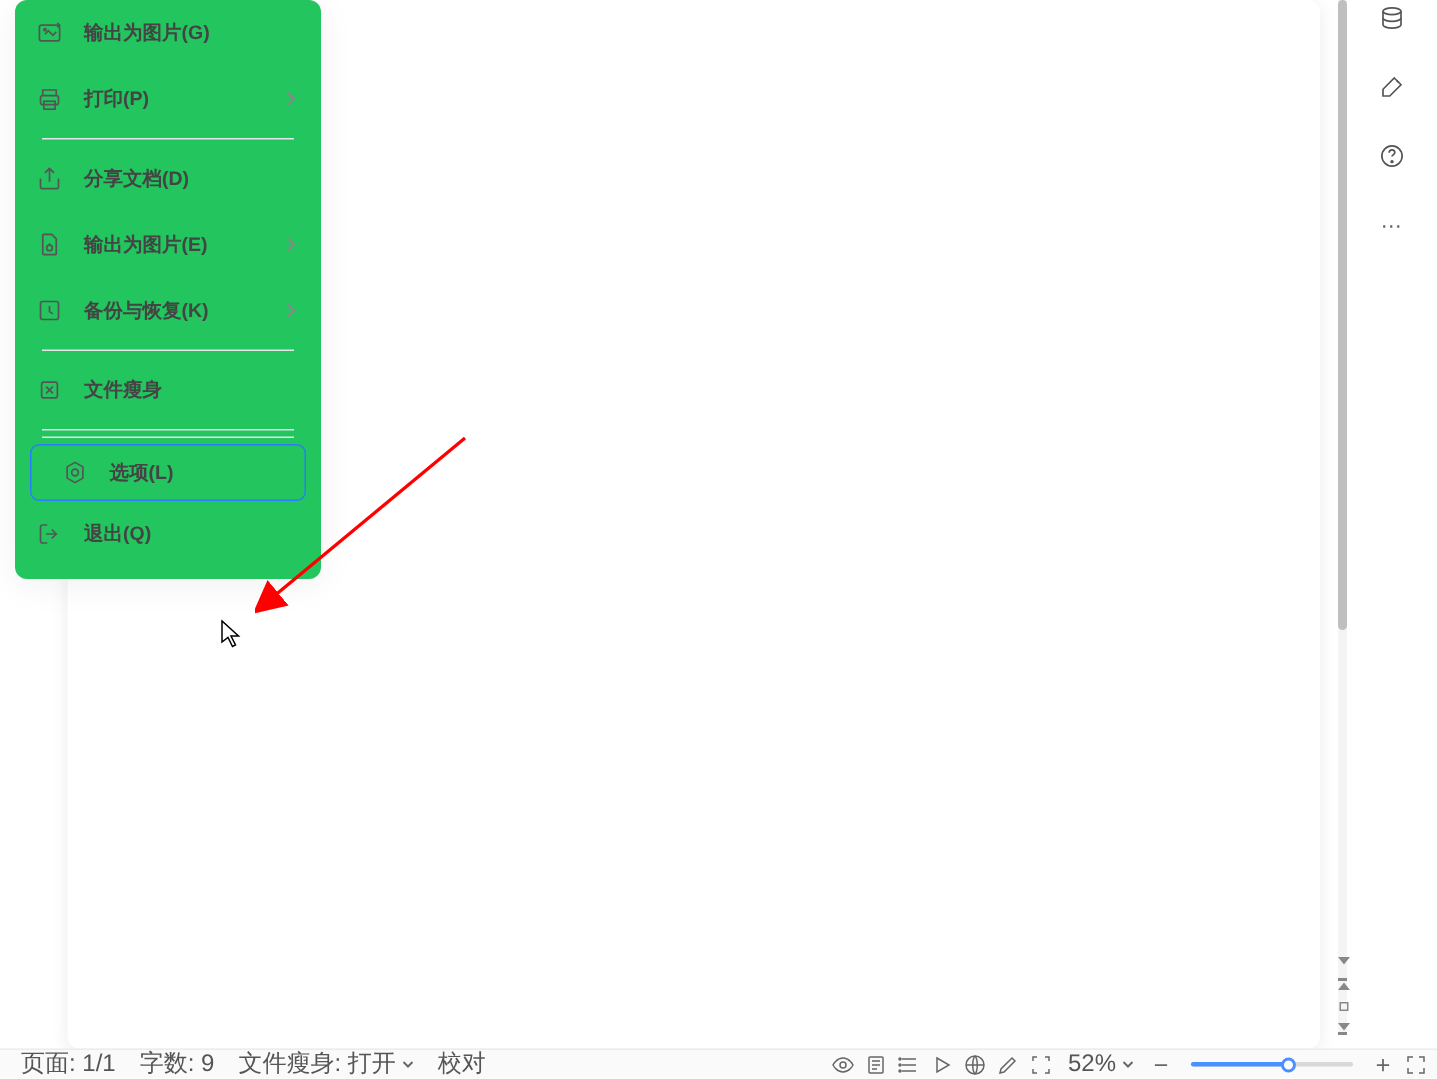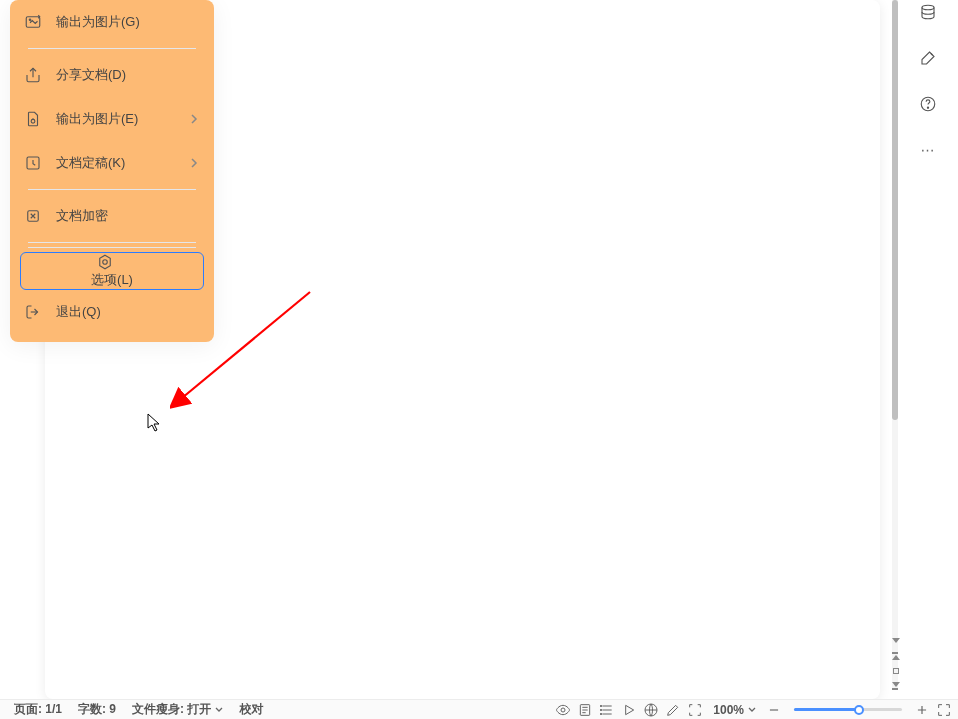--- a/index.html
+++ b/index.html
@@ -58,25 +58,26 @@
       font-size: 14px;
       letter-spacing: 1px;
       color: #666;
     }
     
     .menu-panel {
       position: absolute;
       left: 10px;
       top: 0;
       width: 204px;
-      background: #fdba74;
+      background: #22c55e;
       border-radius: 8px;
       padding: 0 0 8px 0;
       box-shadow: 0 4px 24px rgba(0,0,0,0.06);
       z-index: 2;
+      font-weight: bold;
     }
     .menu-item {
       display: flex;
       align-items: center;
       height: 44px;
       padding: 0 14px;
       cursor: pointer;
       color: #444;
       position: relative;
     }
@@ -94,21 +95,20 @@
       width: 12px; height: 12px;
       display: flex; align-items: center; justify-content: center;
       color: #888;
     }
     .menu-item.highlight {
       margin: 0 10px;
       border: 1.5px solid #2b7cff;
       border-radius: 6px;
       height: 38px;
       padding: 0 20px;
-      flex-direction: column;
     }
     .menu-sep {
       height: 1px;
       margin: 4px 18px;
       background: #e5e6ea;
     }
     svg { display: block; }
     
     .annotation {
       position: absolute;
@@ -125,24 +125,23 @@
     }
     
     .status-bar {
       position: absolute;
       left: 0; right: 0; bottom: 0;
       height: 20px;
       background: #fafafa;
       border-top: 1px solid #ececec;
       display: flex;
       align-items: center;
-      font-size: 12px;
+      font-size: 16px;
       color: #555;
       padding: 0 6px;
-      font-weight: bold;
     }
     .status-bar .sb-item {
       padding: 0 8px;
       display: flex; align-items: center;
       gap: 4px;
       height: 100%;
     }
     .status-bar .sb-right {
       margin-left: auto;
       display: flex;
@@ -246,20 +245,35 @@
             <rect x="3" y="5" width="18" height="14" rx="2"></rect>
             <path d="M8 13l3-3 4 4 3-3"></path>
             <circle cx="8" cy="9" r="1"></circle>
             <path d="M19 3l2 2-2 2"></path>
           </svg>
       </span>
       <span class="m-label">输出为图片(G)</span>
     </div>
 
 
+    <div class="menu-item">
+      <span class="m-icon">
+        <svg width="18" height="18" viewBox="0 0 24 24" fill="none" stroke="#555" stroke-width="1.5">
+            <path d="M6 9V4h12v5"></path>
+            <rect x="4" y="9" width="16" height="8" rx="2"></rect>
+            <rect x="7" y="14" width="10" height="7"></rect>
+          </svg>
+      </span>
+      <span class="m-label">打印(P)</span>
+      <span class="chev">
+        <svg width="8" height="10" viewBox="0 0 8 10" fill="none" stroke="#888" stroke-width="1.5">
+            <path d="M2 1l4 4-4 4"></path>
+          </svg>
+      </span>
+    </div>
     <div class="menu-sep"></div>
 
     <div class="menu-item">
       <span class="m-icon">
         <svg width="18" height="18" viewBox="0 0 24 24" fill="none" stroke="#555" stroke-width="1.5">
             <path d="M4 12v7a2 2 0 0 0 2 2h12a2 2 0 0 0 2-2v-7"></path>
             <path d="M12 3v12"></path>
             <path d="M8 7l4-4 4 4"></path>
           </svg>
       </span>
@@ -282,37 +296,37 @@
       </span>
     </div>
 
     <div class="menu-item">
       <span class="m-icon">
         <svg width="18" height="18" viewBox="0 0 24 24" fill="none" stroke="#555" stroke-width="1.5">
             <rect x="4" y="4" width="16" height="16" rx="2"></rect>
             <path d="M12 8v5l3 2"></path>
           </svg>
       </span>
-      <span class="m-label">文档定稿(K)</span>
+      <span class="m-label">备份与恢复(K)</span>
       <span class="chev">
         <svg width="8" height="10" viewBox="0 0 8 10" fill="none" stroke="#888" stroke-width="1.5">
             <path d="M2 1l4 4-4 4"></path>
           </svg>
       </span>
     </div>
     <div class="menu-sep"></div>
 
     <div class="menu-item">
       <span class="m-icon">
         <svg width="18" height="18" viewBox="0 0 24 24" fill="none" stroke="#555" stroke-width="1.5">
             <rect x="5" y="5" width="14" height="14" rx="2"></rect>
             <path d="M9 9l6 6M15 9l-6 6"></path>
           </svg>
       </span>
-      <span class="m-label">文档加密</span>
+      <span class="m-label">文件瘦身</span>
     </div>
 
     <div class="menu-sep"></div>
 
     <div class="menu-sep"></div>
 
     <div class="menu-item highlight">
       <span class="m-icon">
         <svg width="18" height="18" viewBox="0 0 24 24" fill="none" stroke="#555" stroke-width="1.5">
             <polygon points="12,3 19,7 19,17 12,21 5,17 5,7"></polygon>
@@ -413,21 +427,21 @@
         <svg width="16" height="16" viewBox="0 0 24 24" fill="none" stroke="#666" stroke-width="1.5">
             <path d="M4 20l4-1 11-11-3-3L5 16z"></path>
           </svg>
       </div>
       <div class="sicon">
         <svg width="16" height="16" viewBox="0 0 24 24" fill="none" stroke="#666" stroke-width="1.5">
             <path d="M4 8V4h4M20 8V4h-4M4 16v4h4M20 16v4h-4"></path>
           </svg>
       </div>
       <div class="sb-item" style="padding:0 4px">
-        <span>100%</span>
+        <span>52%</span>
         <svg width="8" height="8" viewBox="0 0 8 8">
             <path d="M1 2l3 3 3-3" fill="none" stroke="#666" stroke-width="1.3"></path>
           </svg>
       </div>
       <div class="sicon">
         <svg width="14" height="14" viewBox="0 0 24 24" fill="none" stroke="#666" stroke-width="2">
             <path d="M5 12h14"></path>
           </svg>
       </div>
       <div class="zoom-slider">

